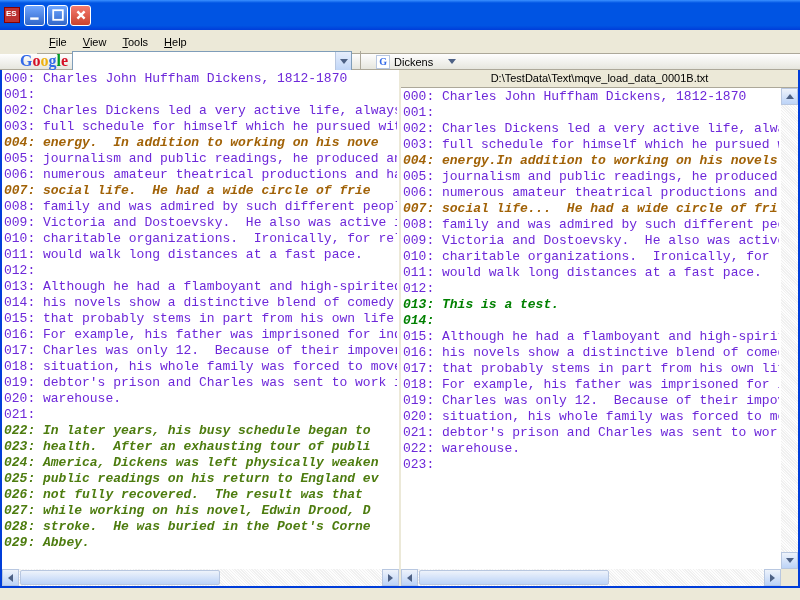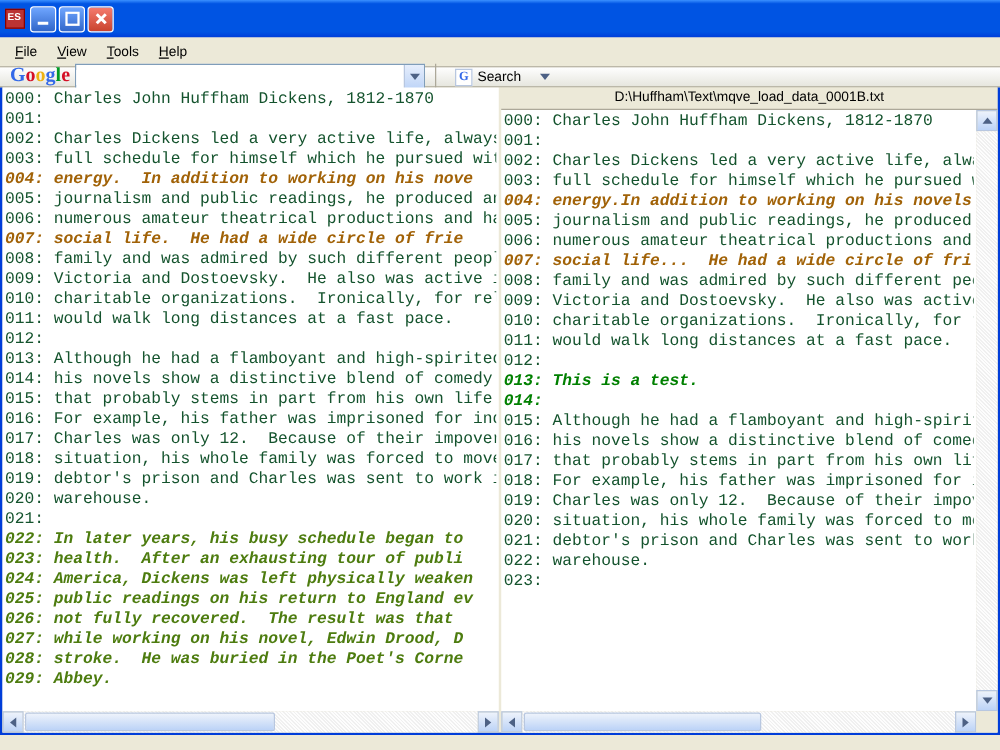--- a/index.html
+++ b/index.html
@@ -6,40 +6,40 @@
 body { font-family: Tahoma, sans-serif; font-size: 11px; overflow: hidden; width: 800px; height: 600px; background: #ece9d8; }
 .titlebar { height: 30px; background: linear-gradient(to bottom, #3a90ff 0%, #0054e3 10%, #0054e3 85%, #003dd9 100%); display: flex; align-items: center; padding: 0 4px; color: white; }
 .titlebar .app-icon { width: 16px; height: 16px; background: #b33; margin-right: 4px; position: relative; border: 1px solid #800; }
 .titlebar .app-icon::before { content: 'ES'; position: absolute; font-size: 8px; top: 1px; left: 1px; color: #fff; font-weight: bold; }
 .titlebar .title-text { flex: 1; font-weight: bold; font-size: 13px; text-shadow: 1px 1px 1px rgba(0,0,0,0.5); }
 .win-controls { display: flex; gap: 2px; }
 .win-btn { width: 21px; height: 21px; border: 1px solid #fff; border-radius: 3px; display: flex; align-items: center; justify-content: center; font-family: Arial; font-size: 12px; font-weight: bold; color: white; cursor: default; }
 .win-btn.min, .win-btn.max { background: linear-gradient(to bottom, #6fa6ff, #3166c9); }
 .win-btn.close { background: linear-gradient(to bottom, #f57b6e, #c9432e); }
 .win-btn svg { width: 12px; height: 12px; }
-.menubar { height: 24px; background: #ece9d8; display: flex; align-items: center; padding: 0 4px; border-bottom: 1px solid #aca899; }
+.menubar { height: 24px; background: #ece9d8; display: flex; align-items: center; padding: 0 4px; border-bottom: 1px solid #aca899; margin-left: 37px; }
 .menu-item { padding: 2px 8px; cursor: default; }
 .menu-item u { text-decoration: underline; }
-.toolbar { height: 16px; background: linear-gradient(to bottom, #fefefe, #e6e6de); display: flex; align-items: center; padding: 2px 8px; border-bottom: 1px solid #aca899; gap: 4px; }
+.toolbar { height: 16px; background: linear-gradient(to bottom, #fefefe, #e6e6de); display: flex; align-items: center; padding: 2px 20px; border-bottom: 1px solid #aca899; gap: 4px; }
 .google-logo { font-family: Georgia, serif; font-size: 16px; font-weight: bold; position: relative; top: -1px; }
 .g1 { color: #3369e8; } .g2 { color: #d50f25; } .g3 { color: #eeb211; } .g4 { color: #3369e8; } .g5 { color: #009925; } .g6 { color: #d50f25; }
 .search-combo { display: flex; align-items: center; border: 1px solid #7f9db9; background: white; height: 22px; width: 280px; }
 .search-combo input { border: none; outline: none; flex: 1; padding: 0 4px; font-size: 11px; }
 .combo-arrow { width: 16px; height: 20px; background: linear-gradient(to bottom, #e6eefc, #bcd3f7); border-left: 1px solid #b8c7e0; display: flex; align-items: center; justify-content: center; }
 .tb-sep { width: 1px; height: 22px; background: #aca899; margin: 0 4px; }
 .search-btn { height: 22px; padding: 0 6px; display: flex; align-items: center; gap: 4px; border: 1px solid transparent; cursor: default; }
 .g-icon { width: 14px; height: 14px; border: 1px solid #b8c7e0; background: #fff; display: flex; align-items: center; justify-content: center; font-weight: bold; font-size: 10px; font-family: Georgia; color: #3369e8; }
 .tb-dd { padding: 0 4px; display: flex; align-items: center; }
 .workarea { display: flex; height: calc(600px - 30px - 20px - 32px); border: 2px solid #003dd9; border-top: none; }
 .pane { flex: 1; display: flex; flex-direction: column; border-right: 2px inset #ece9d8; min-width: 0; }
 .pane:last-child { border-right: none; }
 .pane-header { height: 18px; background: #ece9d8; border-bottom: 1px solid #aca899; text-align: center; font-size: 11px; padding: 2px; white-space: nowrap; overflow: hidden; }
 .pane-body { flex: 1; background: white; overflow: hidden; white-space: pre; font-family: 'Courier New', monospace; font-size: 13px; line-height: 16px; padding: 1px 2px; }
 .pane-body .line { overflow: hidden; white-space: pre; }
-.c-normal { color: #14532d; }
+.c-normal { color: #6d28d9; }
 .c-diff { color: #a16207; font-weight: bold; font-style: italic; }
 .c-add { color: #008000; font-weight: bold; font-style: italic; }
 .c-del { color: #4d7c0f; font-weight: bold; font-style: italic; }
 .scrollbars { display: flex; background: #ece9d8; }
 .hscroll { height: 17px; flex: 1; background: #ece9d8; display: flex; }
 .sb-btn { width: 17px; height: 17px; background: linear-gradient(to bottom, #eef3fb, #bcd3f7); border: 1px solid #b8c7e0; display: flex; align-items: center; justify-content: center; }
 .sb-track { flex: 1; background: repeating-linear-gradient(45deg, #f0f0f0, #f0f0f0 1px, #fdfdfd 1px, #fdfdfd 2px); position: relative; }
 .sb-thumb { position: absolute; height: 15px; top: 1px; background: linear-gradient(to bottom, #eef3fb, #bcd3f7); border: 1px solid #b8c7e0; border-radius: 2px; }
 .vscroll-corner { width: 17px; height: 17px; background: #ece9d8; }
 .arrow { width: 0; height: 0; }
@@ -85,21 +85,21 @@
   <span class="google-logo"><span class="g1">G</span><span class="g2">o</span><span class="g3">o</span><span class="g4">g</span><span class="g5">l</span><span class="g6">e</span></span>
   <div class="search-combo">
     <input type="text" value="" style="">
     <div class="combo-arrow">
         <div class="arrow down"></div>
       </div>
   </div>
   <div class="tb-sep"></div>
   <div class="search-btn">
     <div class="g-icon">G</div>
-    <span>Search</span>
+    <span>Dickens</span>
   </div>
   <div class="tb-dd">
       <div class="arrow down"></div>
     </div>
 </div>
 
 <div class="workarea">
   <div class="pane">
     <div class="pane-with-vscroll">
       <div class="pane-body" id="left-body"><div class="line c-normal">000: Charles John Huffham Dickens, 1812-1870</div><div class="line c-normal">001: </div><div class="line c-normal">002: Charles Dickens led a very active life, always set</div><div class="line c-normal">003: full schedule for himself which he pursued with ex</div><div class="line c-diff">004: energy.  In addition to working on his nove</div><div class="line c-normal">005: journalism and public readings, he produced and a</div><div class="line c-normal">006: numerous amateur theatrical productions and had a</div><div class="line c-diff">007: social life.  He had a wide circle of frie</div><div class="line c-normal">008: family and was admired by such different people a</div><div class="line c-normal">009: Victoria and Dostoevsky.  He also was active in s</div><div class="line c-normal">010: charitable organizations.  Ironically, for relaxa</div><div class="line c-normal">011: would walk long distances at a fast pace.</div><div class="line c-normal">012: </div><div class="line c-normal">013: Although he had a flamboyant and high-spirited pe</div><div class="line c-normal">014: his novels show a distinctive blend of comedy and</div><div class="line c-normal">015: that probably stems in part from his own life exp</div><div class="line c-normal">016: For example, his father was imprisoned for indebt</div><div class="line c-normal">017: Charles was only 12.  Because of their impoverish</div><div class="line c-normal">018: situation, his whole family was forced to move in</div><div class="line c-normal">019: debtor's prison and Charles was sent to work in a</div><div class="line c-normal">020: warehouse.</div><div class="line c-normal">021: </div><div class="line c-del">022: In later years, his busy schedule began to </div><div class="line c-del">023: health.  After an exhausting tour of publi</div><div class="line c-del">024: America, Dickens was left physically weaken</div><div class="line c-del">025: public readings on his return to England ev</div><div class="line c-del">026: not fully recovered.  The result was that </div><div class="line c-del">027: while working on his novel, Edwin Drood, D</div><div class="line c-del">028: stroke.  He was buried in the Poet's Corne</div><div class="line c-del">029: Abbey.</div></div>
@@ -113,21 +113,21 @@
             <div class="sb-thumb" style="left:1px;width:55%"></div>
           </div>
         <div class="sb-btn">
             <div class="arrow right"></div>
           </div>
       </div>
     </div>
   </div>
 
   <div class="pane">
-    <div class="pane-header">D:\Huffham\Text\mqve_load_data_0001B.txt</div>
+    <div class="pane-header">D:\TestData\Text\mqve_load_data_0001B.txt</div>
     <div class="pane-with-vscroll">
       <div class="pane-body" id="right-body"><div class="line c-normal">000: Charles John Huffham Dickens, 1812-1870</div><div class="line c-normal">001: </div><div class="line c-normal">002: Charles Dickens led a very active life, always set</div><div class="line c-normal">003: full schedule for himself which he pursued with ex</div><div class="line c-diff">004: energy.In addition to working on his novels</div><div class="line c-normal">005: journalism and public readings, he produced and ap</div><div class="line c-normal">006: numerous amateur theatrical productions and had a </div><div class="line c-diff">007: social life...  He had a wide circle of fri</div><div class="line c-normal">008: family and was admired by such different people as</div><div class="line c-normal">009: Victoria and Dostoevsky.  He also was active in se</div><div class="line c-normal">010: charitable organizations.  Ironically, for relaxat</div><div class="line c-normal">011: would walk long distances at a fast pace.</div><div class="line c-normal">012: </div><div class="line c-add">013: This is a test.</div><div class="line c-add">014: </div><div class="line c-normal">015: Although he had a flamboyant and high-spirited per</div><div class="line c-normal">016: his novels show a distinctive blend of comedy and </div><div class="line c-normal">017: that probably stems in part from his own life expe</div><div class="line c-normal">018: For example, his father was imprisoned for indebte</div><div class="line c-normal">019: Charles was only 12.  Because of their impoverishe</div><div class="line c-normal">020: situation, his whole family was forced to move int</div><div class="line c-normal">021: debtor's prison and Charles was sent to work in a </div><div class="line c-normal">022: warehouse.</div><div class="line c-normal">023: </div></div>
       <div class="vscroll">
         <div class="sb-btn">
             <div class="arrow down" style="transform:rotate(180deg)"></div>
           </div>
         <div class="vs-track"></div>
         <div class="sb-btn">
             <div class="arrow down"></div>
           </div>

